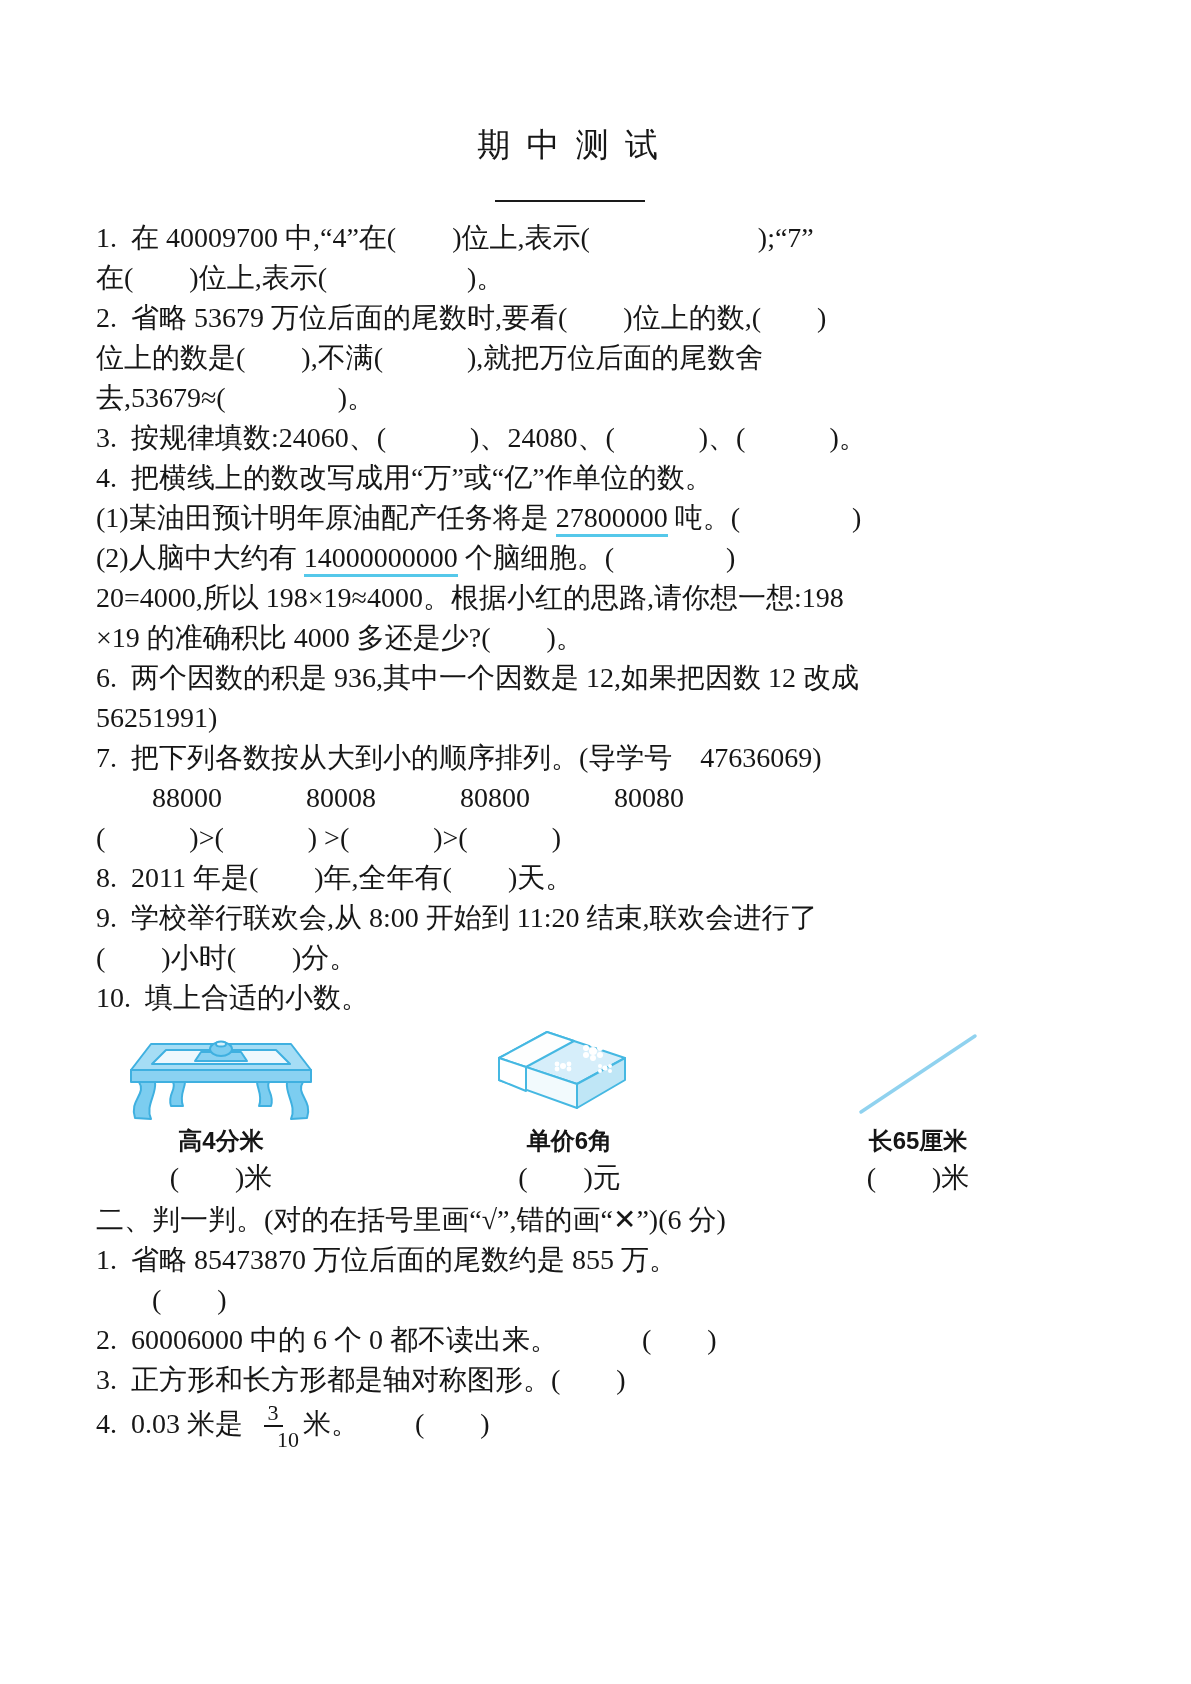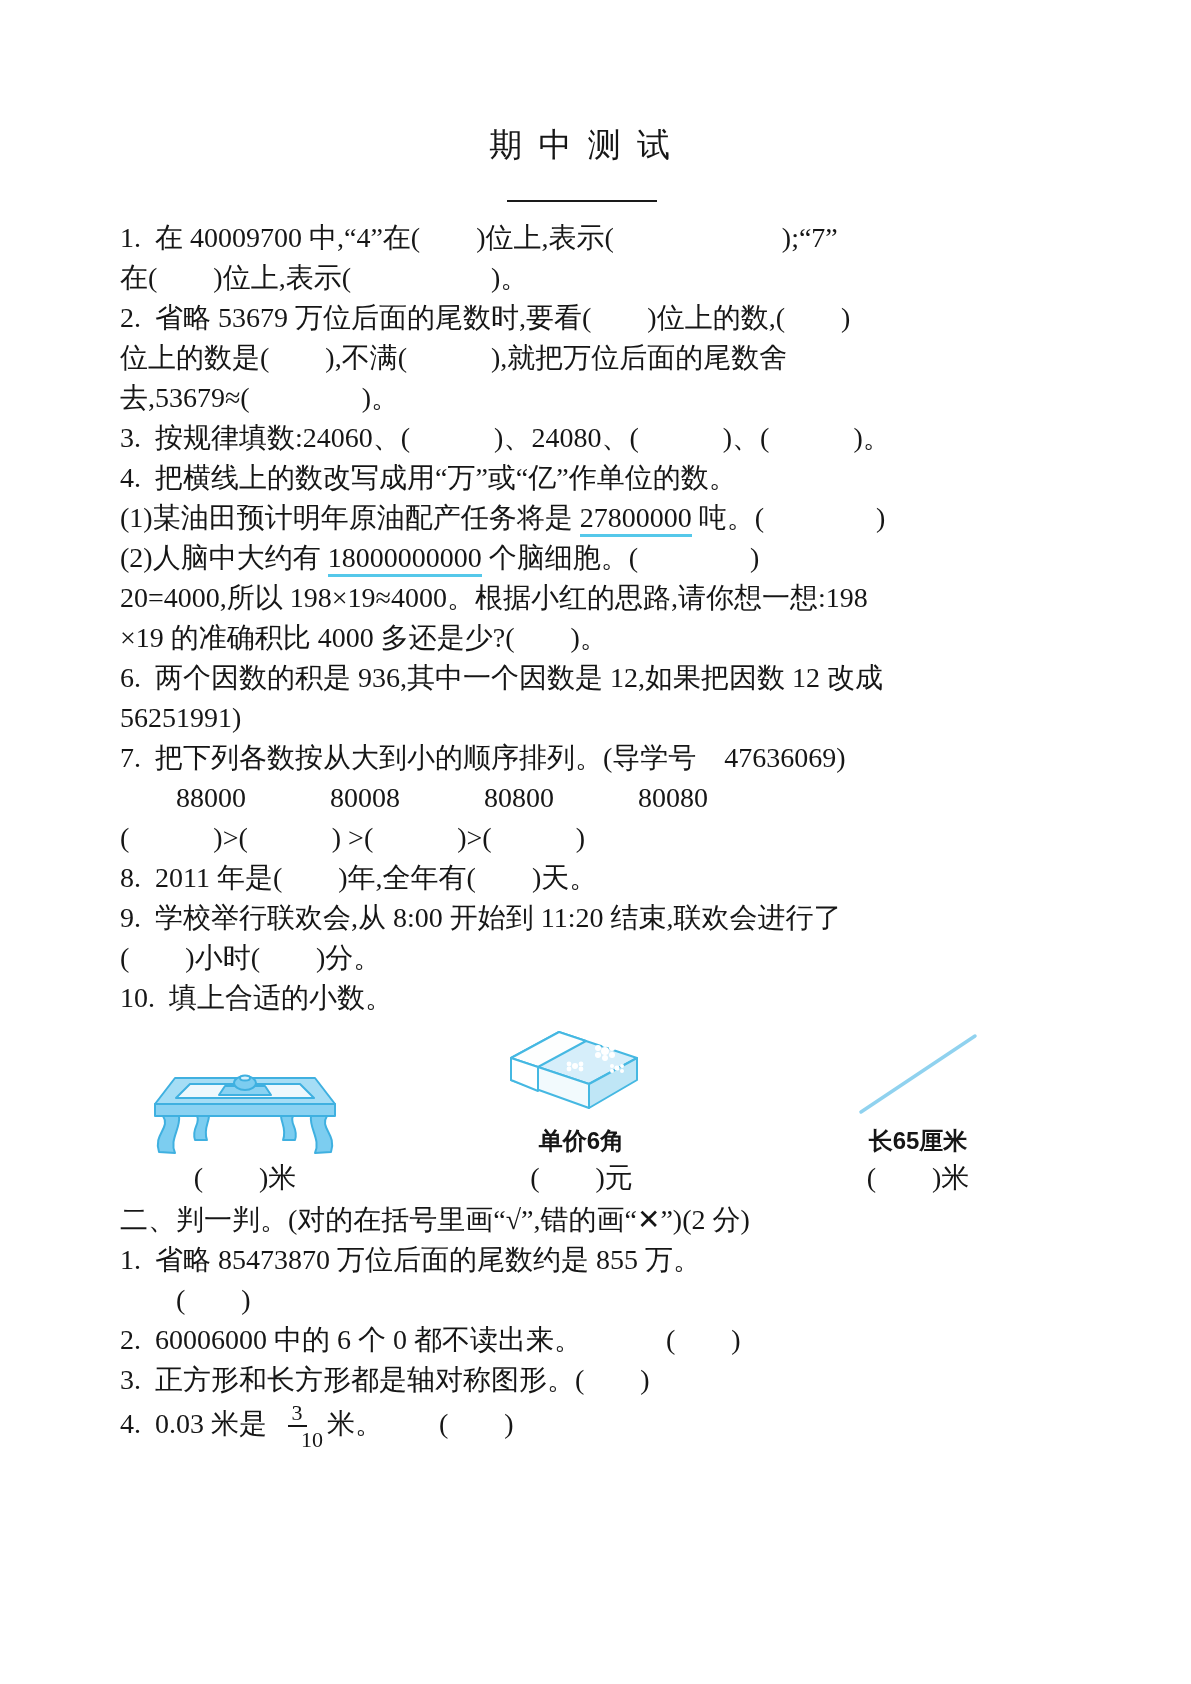--- a/index.html
+++ b/index.html
@@ -3,21 +3,21 @@
 <meta charset="utf-8">
 <style>
   html, body { margin: 0; padding: 0; background: #ffffff; }
   .page {
     position: relative;
     width: 1191px;
     height: 1684px;
     box-sizing: border-box;
     margin: 0 auto;
     background: #ffffff;
-    padding: 122px 148px 0 120px;
+    padding: 122px 148px 0 96px;
     font-family: "Liberation Serif", "DejaVu Serif", serif;
     font-size: 28px;
     color: #161616;
     overflow: hidden;
   }
   .title {
     margin: 0;
     text-align: center;
     font-size: 33px;
     font-weight: normal;
@@ -96,21 +96,21 @@
   <div class="line">在(　　)位上,表示(　　　　　)。</div>
 
   <div class="line">2.  省略 53679 万位后面的尾数时,要看(　　)位上的数,(　　)</div>
   <div class="line">位上的数是(　　),不满(　　　),就把万位后面的尾数舍</div>
   <div class="line">去,53679≈(　　　　)。</div>
 
   <div class="line">3.  按规律填数:24060、(　　　)、24080、(　　　)、(　　　)。</div>
 
   <div class="line">4.  把横线上的数改写成用“万”或“亿”作单位的数。</div>
   <div class="line"><span>(1)某油田预计明年原油配产任务将是 </span><span class="num-underline">27800000</span><span> 吨。(　　　　)</span></div>
-  <div class="line"><span>(2)人脑中大约有 </span><span class="num-underline">18000000000</span><span> 个脑细胞。(　　　　)</span></div>
+  <div class="line"><span>(2)人脑中大约有 </span><span class="num-underline">14000000000</span><span> 个脑细胞。(　　　　)</span></div>
 
   <div class="line">20=4000,所以 198×19≈4000。根据小红的思路,请你想一想:198</div>
   <div class="line">×19 的准确积比 4000 多还是少?(　　)。</div>
 
   <div class="line">6.  两个因数的积是 936,其中一个因数是 12,如果把因数 12 改成</div>
   <div class="line">56251991)</div>
 
   <div class="line">7.  把下列各数按从大到小的顺序排列。(导学号　47636069)</div>
   <div class="line indent1">88000　　　80008　　　80800　　　80080</div>
   <div class="line">(　　　)&gt;(　　　) &gt;(　　　)&gt;(　　　)</div>
@@ -132,20 +132,21 @@
           <polygon points="80,28 120,28 126,37 74,37" fill="#8ad2f2"></polygon>
           <ellipse cx="100" cy="25" rx="11" ry="7" fill="#7ccdf0"></ellipse>
           <ellipse cx="100" cy="20" rx="5" ry="2.5" fill="#d9f1fb"></ellipse>
           <polygon points="10,46 190,46 190,58 10,58" fill="#8ad2f2"></polygon>
           <path d="M18,58 C26,70 8,76 14,94 L30,95 C24,82 36,70 34,58 Z" fill="#7ccdf0"></path>
           <path d="M182,58 C174,70 192,76 186,94 L170,95 C176,82 164,70 166,58 Z" fill="#7ccdf0"></path>
           <path d="M52,58 C56,66 46,70 50,82 L62,82 C58,72 64,64 64,58 Z" fill="#7ccdf0"></path>
           <path d="M148,58 C144,66 154,70 150,82 L138,82 C142,72 136,64 136,58 Z" fill="#7ccdf0"></path>
         </g>
       </svg>
+      <div class="cap">高4分米</div>
       <div class="blank">(　　)米</div>
     </figure>
 
     <figure class="fig">
       <svg width="170" height="100" viewBox="0 0 170 100">
         <g stroke="#45b8e2" stroke-width="2" stroke-linejoin="round">
           <polygon points="62,8 140,34 92,60 14,34" fill="#d6eefa"></polygon>
           <polygon points="140,34 140,56 92,84 92,60" fill="#bfe6f6"></polygon>
           <polygon points="14,34 14,56 92,84 92,60" fill="#f2fafd"></polygon>
           <polygon points="62,8 89,17 41,43 14,34" fill="#fdfefe"></polygon>
@@ -178,21 +179,21 @@
     <figure class="fig">
       <svg width="150" height="100" viewBox="0 0 150 100">
         <line x1="18" y1="88" x2="132" y2="12" stroke="#90d2ef" stroke-width="3.5" stroke-linecap="round"></line>
       </svg>
       <div class="cap">长65厘米</div>
       <div class="blank">(　　)米</div>
     </figure>
 
   </div>
 
-  <div class="line">二、判一判。(对的在括号里画“√”,错的画“✕”)(2 分)</div>
+  <div class="line">二、判一判。(对的在括号里画“√”,错的画“✕”)(6 分)</div>
 
   <div class="line">1.  省略 85473870 万位后面的尾数约是 855 万。</div>
   <div class="line indent1">(　　)</div>
 
   <div class="line">2.  60006000 中的 6 个 0 都不读出来。　　　(　　)</div>
 
   <div class="line">3.  正方形和长方形都是轴对称图形。(　　)</div>
 
   <div class="line"><span>4.  0.03 米是</span><span class="frac"><span class="num">3</span><span class="den">10</span></span><span>米。　　(　　)</span></div>
 

